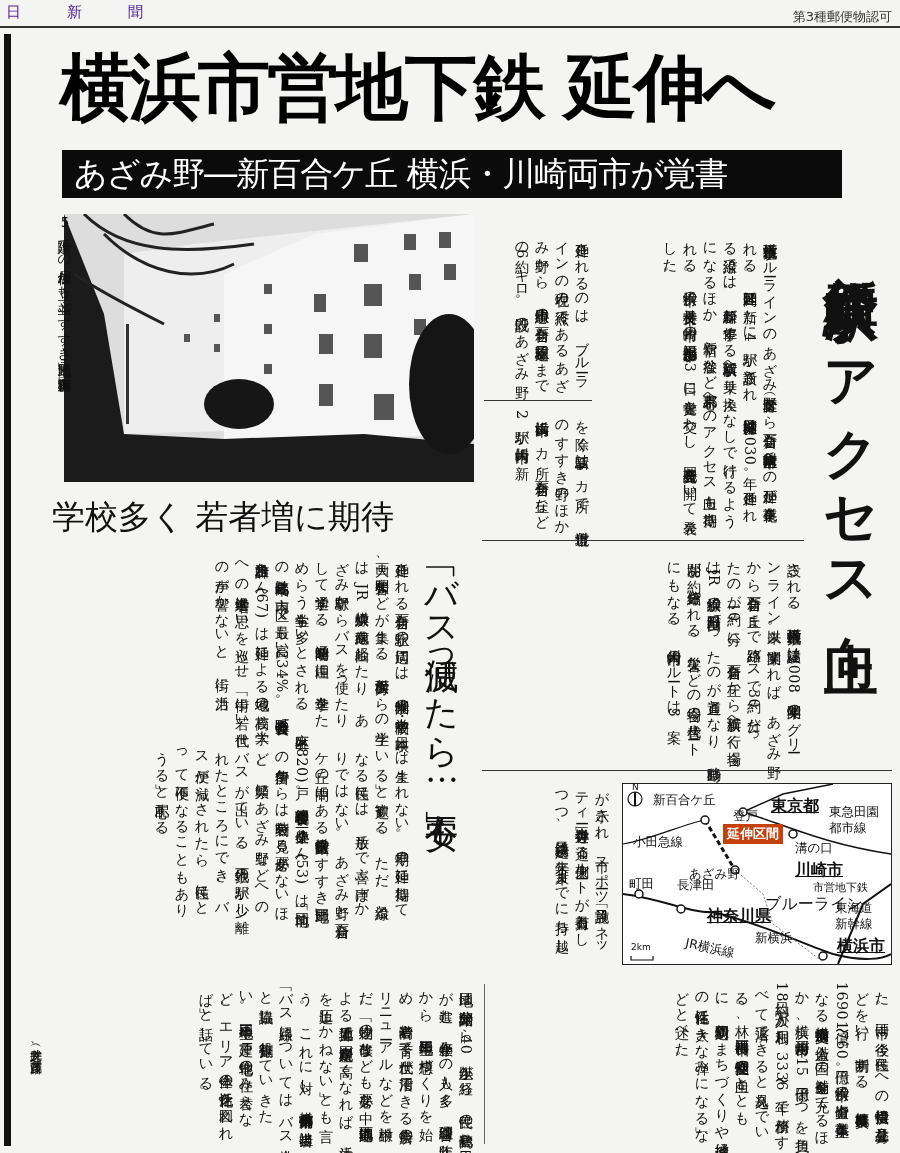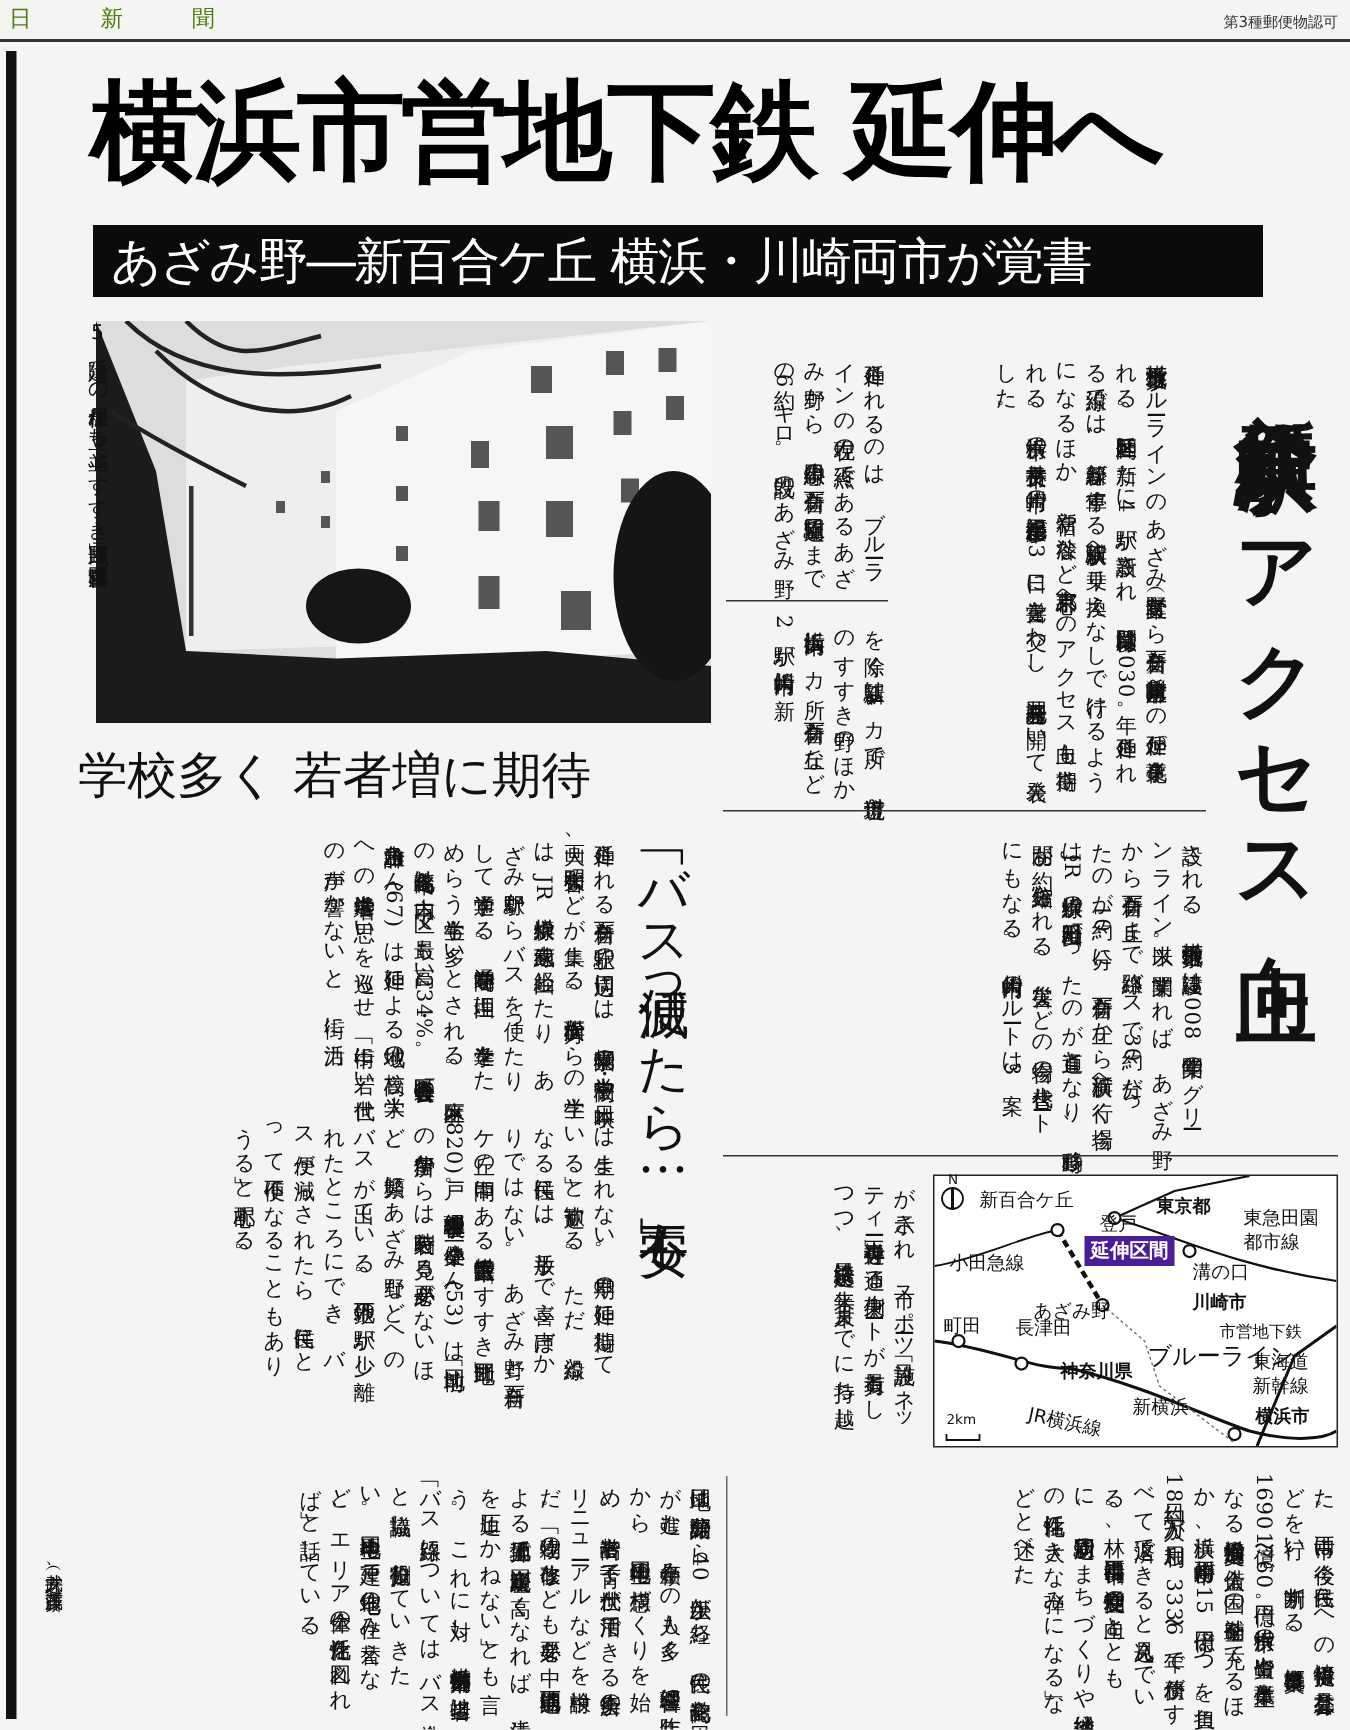--- a/index.html
+++ b/index.html
@@ -1,43 +1,43 @@
 <!DOCTYPE html>
 <html><head>
 <meta charset="utf-8">
 <style>
   html,body{margin:0;padding:0;}
   body{width:900px;height:1153px;background:#f4f4f2;position:relative;overflow:hidden;
        font-family:"DejaVu Serif","Liberation Serif",serif;color:#111;}
   .abs{position:absolute;}
   
   .masthead{left:0;top:0;width:900px;height:26px;border-bottom:2px solid #333;}
-  .mast-title{left:6px;top:3px;font-family:"DejaVu Sans",sans-serif;font-size:15px;letter-spacing:46px;color:#4d7c0f;}
-  .mast-permit{right:8px;top:8px;font-family:"DejaVu Sans",sans-serif;font-size:10px;color:#333;margin-left:12px;}
+  .mast-title{left:6px;top:3px;font-family:"DejaVu Sans",sans-serif;font-size:15px;letter-spacing:46px;color:#4c1d95;}
+  .mast-permit{right:8px;top:8px;font-family:"DejaVu Sans",sans-serif;font-size:13px;color:#333;margin-left:12px;}
   .left-rule{left:4px;top:34px;width:7px;height:1112px;background:#111;}
   
   .main-head{left:60px;top:42px;width:790px;height:90px;font-family:"DejaVu Sans",sans-serif;font-weight:bold;
              font-size:72px;line-height:90px;letter-spacing:-3px;color:#000;white-space:nowrap;}
   .sub-bar{left:62px;top:150px;width:780px;height:48px;background:#0b0b0b;}
   .sub-head{left:74px;top:150px;width:770px;height:36px;font-family:"DejaVu Sans",sans-serif;font-size:33px;
             line-height:48px;color:#fff;white-space:nowrap;letter-spacing:-1px;}
   
   .v{writing-mode:vertical-rl;text-orientation:upright;}
   .vt{writing-mode:vertical-rl;font-size:14.2px;line-height:20px;letter-spacing:0.5px;text-align:start;}
   .right-head{left:812px;top:232px;width:80px;height:520px;font-size:54px;font-weight:bold;line-height:80px;letter-spacing:6px;}
   .photo{left:64px;top:214px;width:410px;height:268px;background:#222;overflow:hidden;}
   .caption{left:20px;top:214px;width:56px;height:262px;font-family:"DejaVu Sans",sans-serif;font-size:13.5px;line-height:22px;}
   .sec-head{left:52px;top:492px;width:400px;height:50px;font-size:33px;font-weight:normal;line-height:50px;white-space:nowrap;}
   .quote-head{left:416px;top:556px;width:50px;height:360px;font-size:34px;line-height:48px;}
   .rule-h{height:1px;background:#333;}
   .rule-v{width:1px;background:#666;}
   .map{left:622px;top:783px;width:268px;height:180px;border:1.5px solid #222;background:#fff;}
   .maplbl{position:absolute;font-family:"DejaVu Sans",sans-serif;font-size:12.5px;color:#111;white-space:nowrap;}
-  .maplbl.b{font-weight:bold;font-size:12px;}
-  .maptag{position:absolute;background:#4c1d95;color:#fff;font-family:"DejaVu Sans",sans-serif;font-weight:bold;font-size:13px;padding:1px 4px;}
+  .maplbl.b{font-weight:bold;font-size:16px;text-decoration:underline;}
+  .maptag{position:absolute;background:#c2410c;color:#fff;font-family:"DejaVu Sans",sans-serif;font-weight:bold;font-size:13px;padding:1px 4px;}
   .byline{font-size:12px;}
 </style>
 </head>
 <body>
 
 <div class="abs masthead"></div>
 <div class="abs mast-title">日新聞</div>
 <div class="abs mast-permit">第3種郵便物認可</div>
 <div class="abs left-rule"></div>
 

